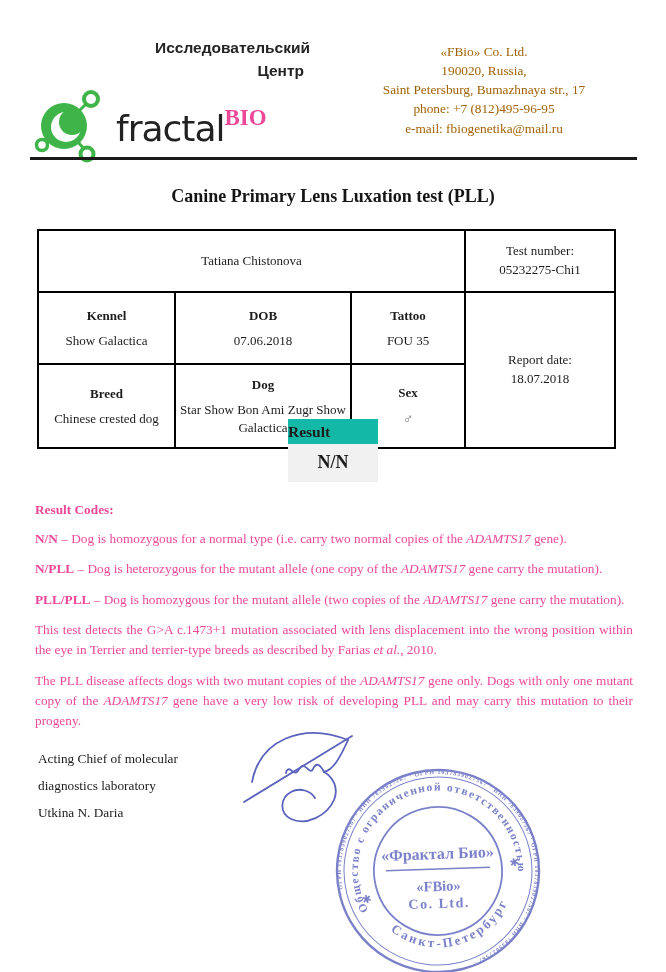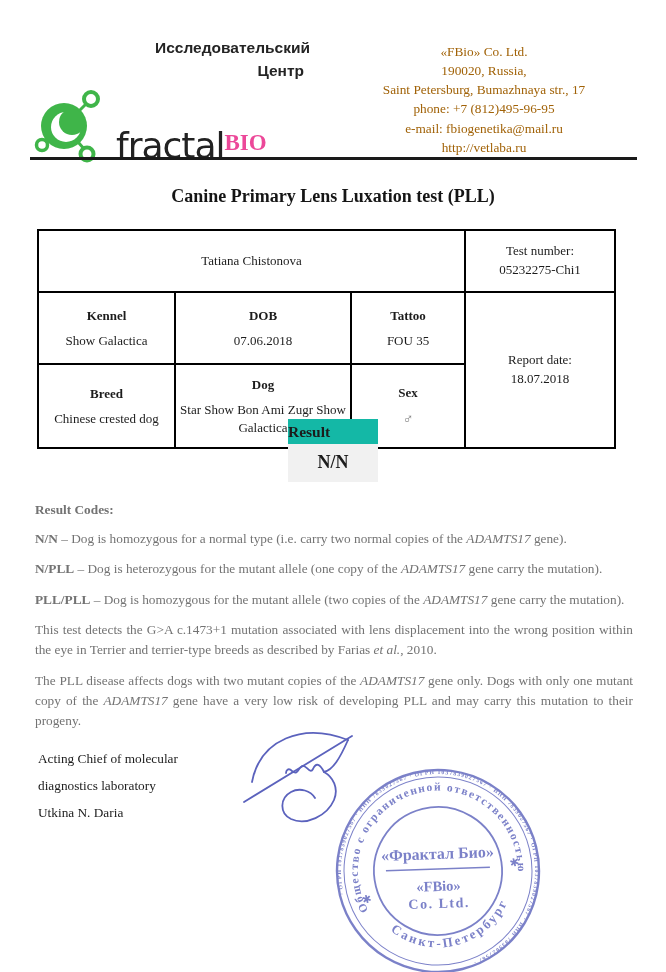--- a/index.html
+++ b/index.html
@@ -7,21 +7,21 @@
     width:666px;height:972px;position:relative;background:#ffffff;
     font-family:"Liberation Serif",serif;color:#1c1c1c;overflow:hidden;
     -webkit-font-smoothing:antialiased;
   }
   .abs{position:absolute;}
 
   
   .org-ru{left:128px;top:36px;width:182px;text-align:right;
     font-family:"Liberation Sans",sans-serif;font-weight:bold;font-size:15.5px;line-height:1.5;color:#242424;}
   .org-ru .l2{padding-right:6px;}
-  .logo{left:34px;top:90px;display:flex;align-items:flex-end;}
+  .logo{left:34px;top:90px;display:flex;align-items:center;}
   .logo-text{font-family:"DejaVu Sans",sans-serif;font-size:36px;color:#222;letter-spacing:-1px;margin-left:6px;}
   .logo-sup{font-family:Liberation Serif, serif;font-size:23px;font-weight:bold;color:#ec4899;position:relative;top:-10px;letter-spacing:0;}
   .contact{left:324px;top:42px;width:320px;text-align:center;font-size:13.3px;line-height:1.44;color:#a16207;}
   .header-rule{left:30px;top:157px;width:607px;border-top:3px solid #1a1a1a;height:0;}
 
   
   .doc-title{left:0;top:186px;width:666px;text-align:center;font-size:18px;font-weight:bold;color:#151515;}
 
   
   table.info{left:37px;top:229px;border-collapse:collapse;table-layout:fixed;width:577px;}
@@ -33,21 +33,21 @@
   .fld-value{margin-top:8px;line-height:1.35;}
   .sex-sym{color:#8a8a8a;font-size:15px;}
   tr.r3 .fld-cell{height:74px;}
 
   
   .result-wrap{left:0;top:419px;width:666px;display:flex;flex-direction:column;align-items:center;}
   .result-label{width:90px;background:#14b8a6;text-align:left;font-weight:bold;font-size:15.5px;padding:4px 0 3px;}
   .result-value{width:90px;background:#f1f1f1;text-align:center;font-weight:bold;font-size:18px;padding:8px 0 9px;}
 
   
-  .body-text{left:35px;top:502px;width:598px;font-size:13.3px;color:#737373;}
+  .body-text{left:35px;top:502px;width:598px;font-size:13.3px;color:#ec4899;}
   .codes-heading{font-weight:bold;margin:0 0 11px 0;}
   .body-text p{margin:0 0 10px 0;text-align:justify;line-height:1.53;}
   .body-text b{font-weight:bold;}
   .body-text i{font-style:italic;}
 
   
   .sign-block{left:38px;top:745px;font-size:13.3px;line-height:27px;color:#1b1b1b;}
 
   .sig-svg{left:236px;top:714px;}
   .stamp-svg{left:322px;top:765px;}
@@ -78,21 +78,20 @@
   <span class="logo-text">fractal</span>
     <span class="logo-sup">BIO</span>
 </div>
 
 <div class="abs contact">
   <div>«FBio» Co. Ltd.</div>
   <div>190020, Russia,</div>
   <div>Saint Petersburg, Bumazhnaya str., 17</div>
   <div>phone: +7 (812)495-96-95</div>
   <div>e-mail: fbiogenetika@mail.ru</div>
-  <div>http://vetlaba.ru</div>
 </div>
 
 <div class="abs header-rule"></div>
 
 <div class="abs doc-title">Canine Primary Lens Luxation test (PLL)</div>
 
 <table class="info abs">
   <colgroup>
       <col style="width:137px">
       <col style="width:176px">

